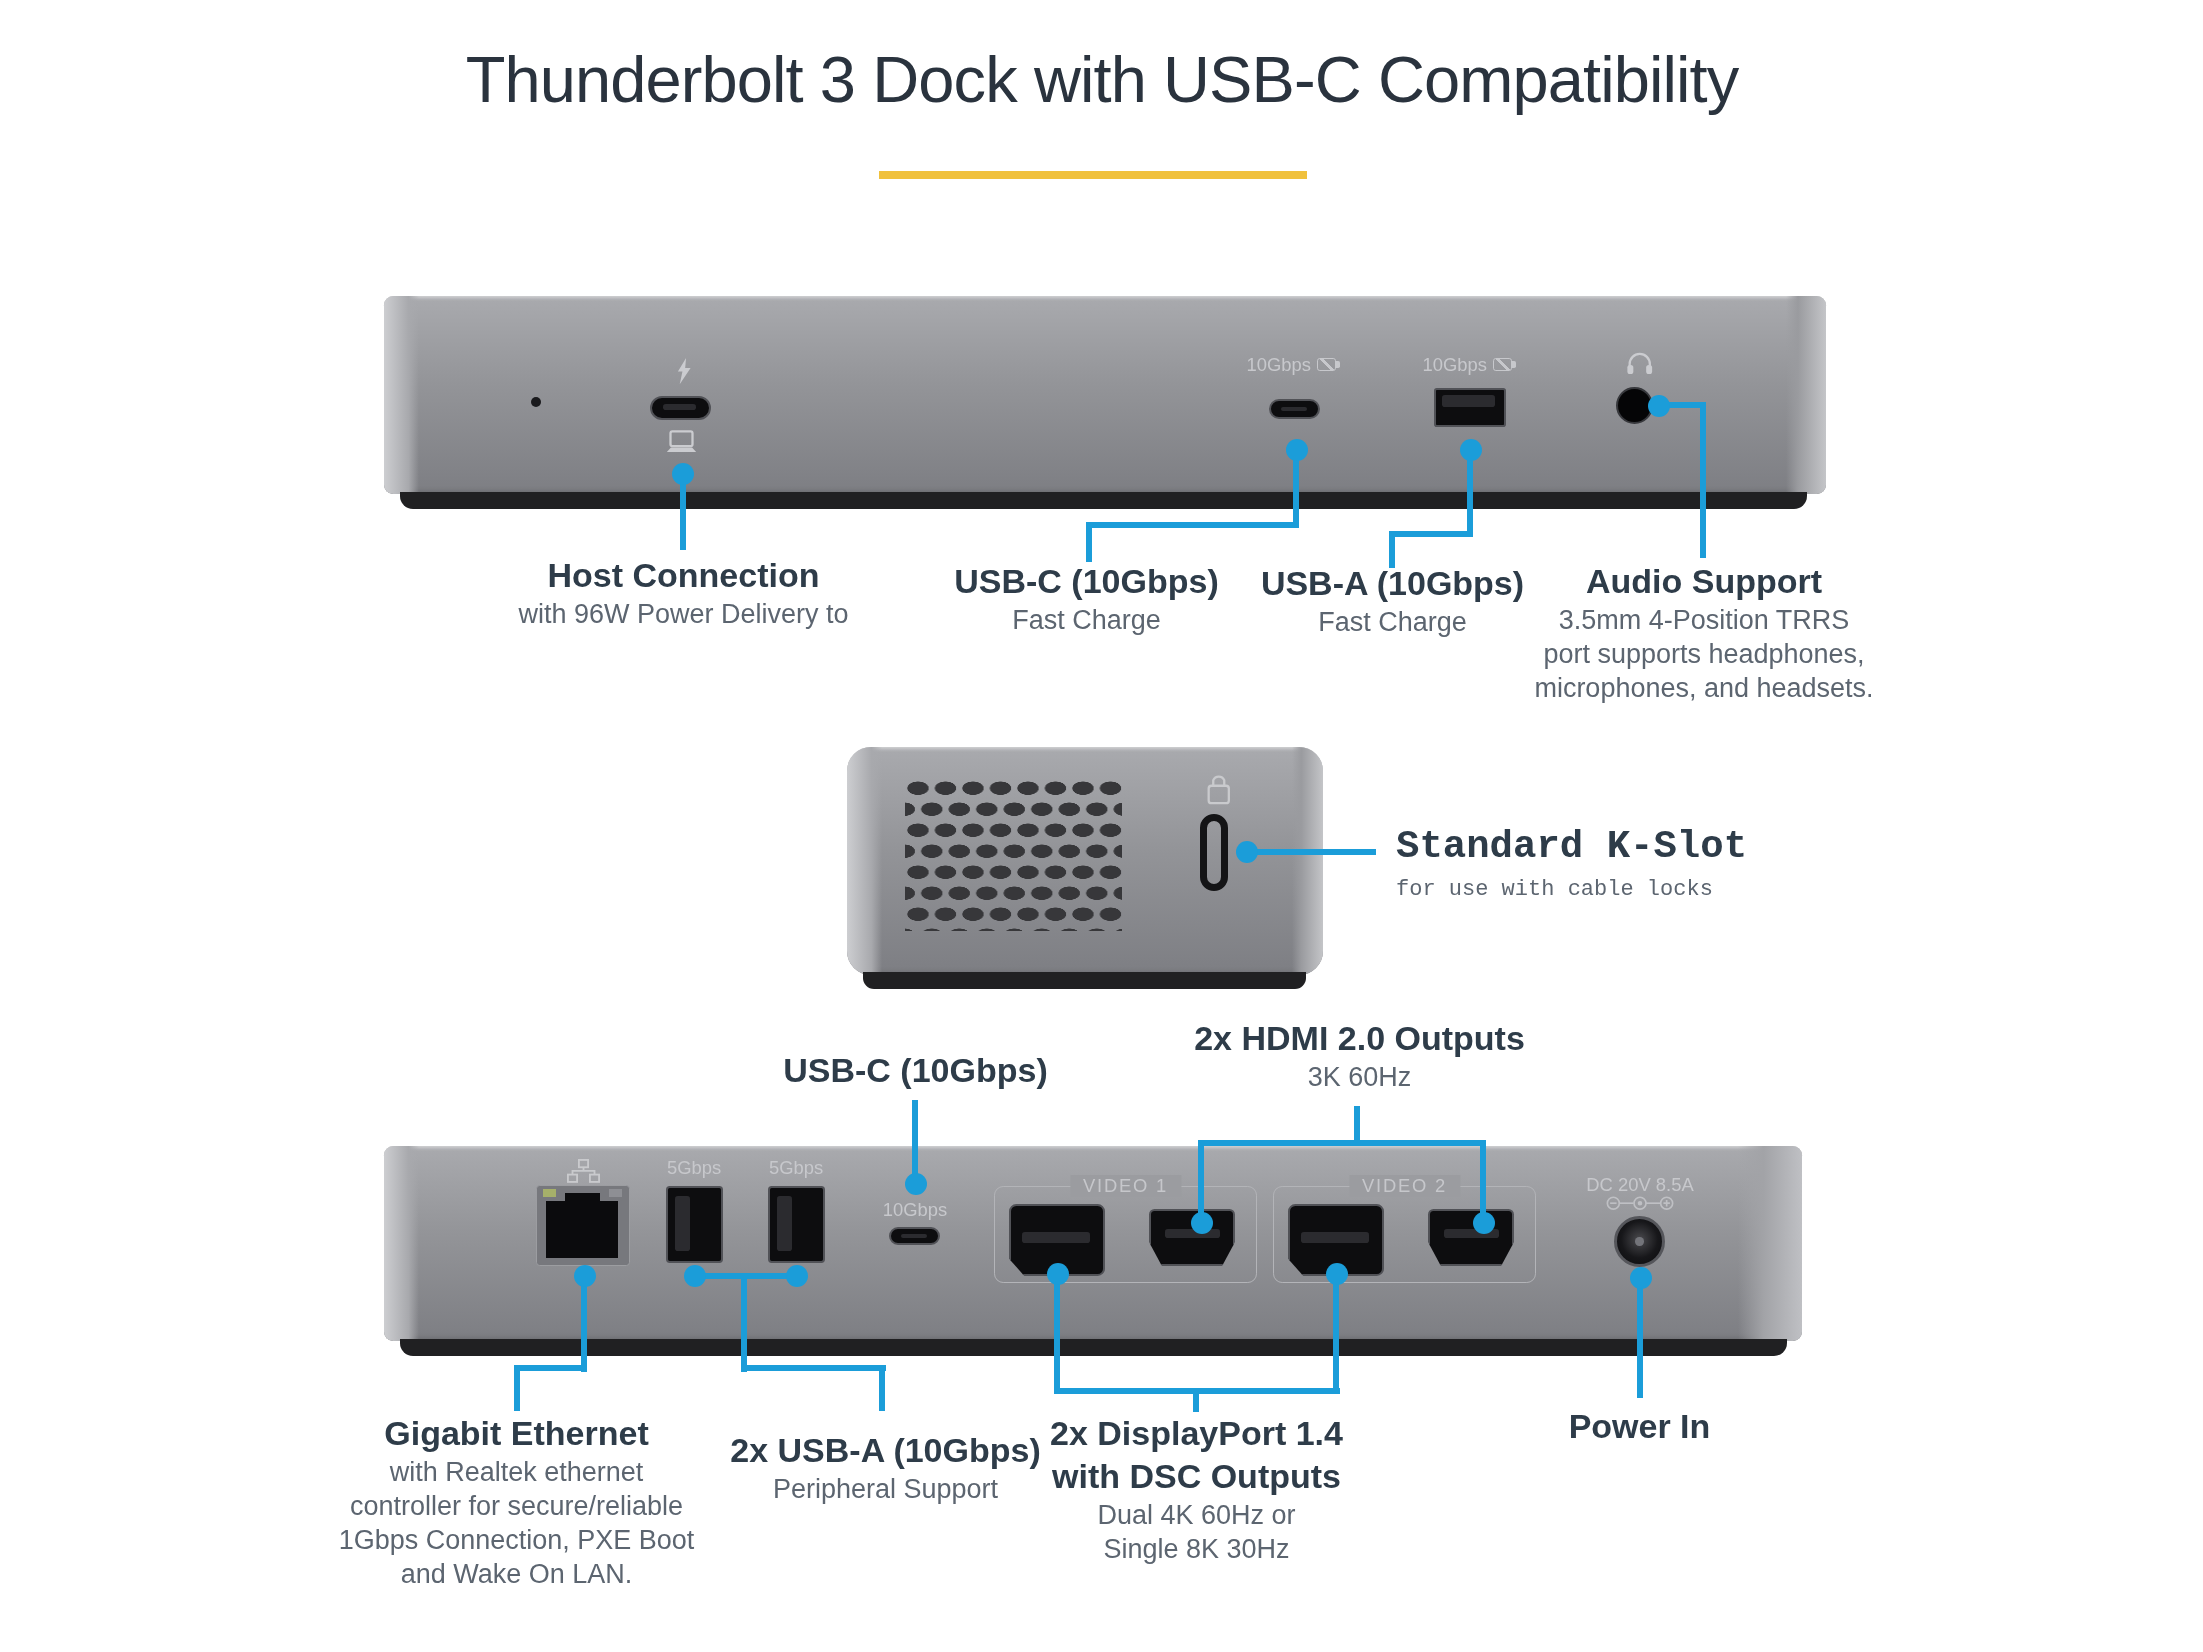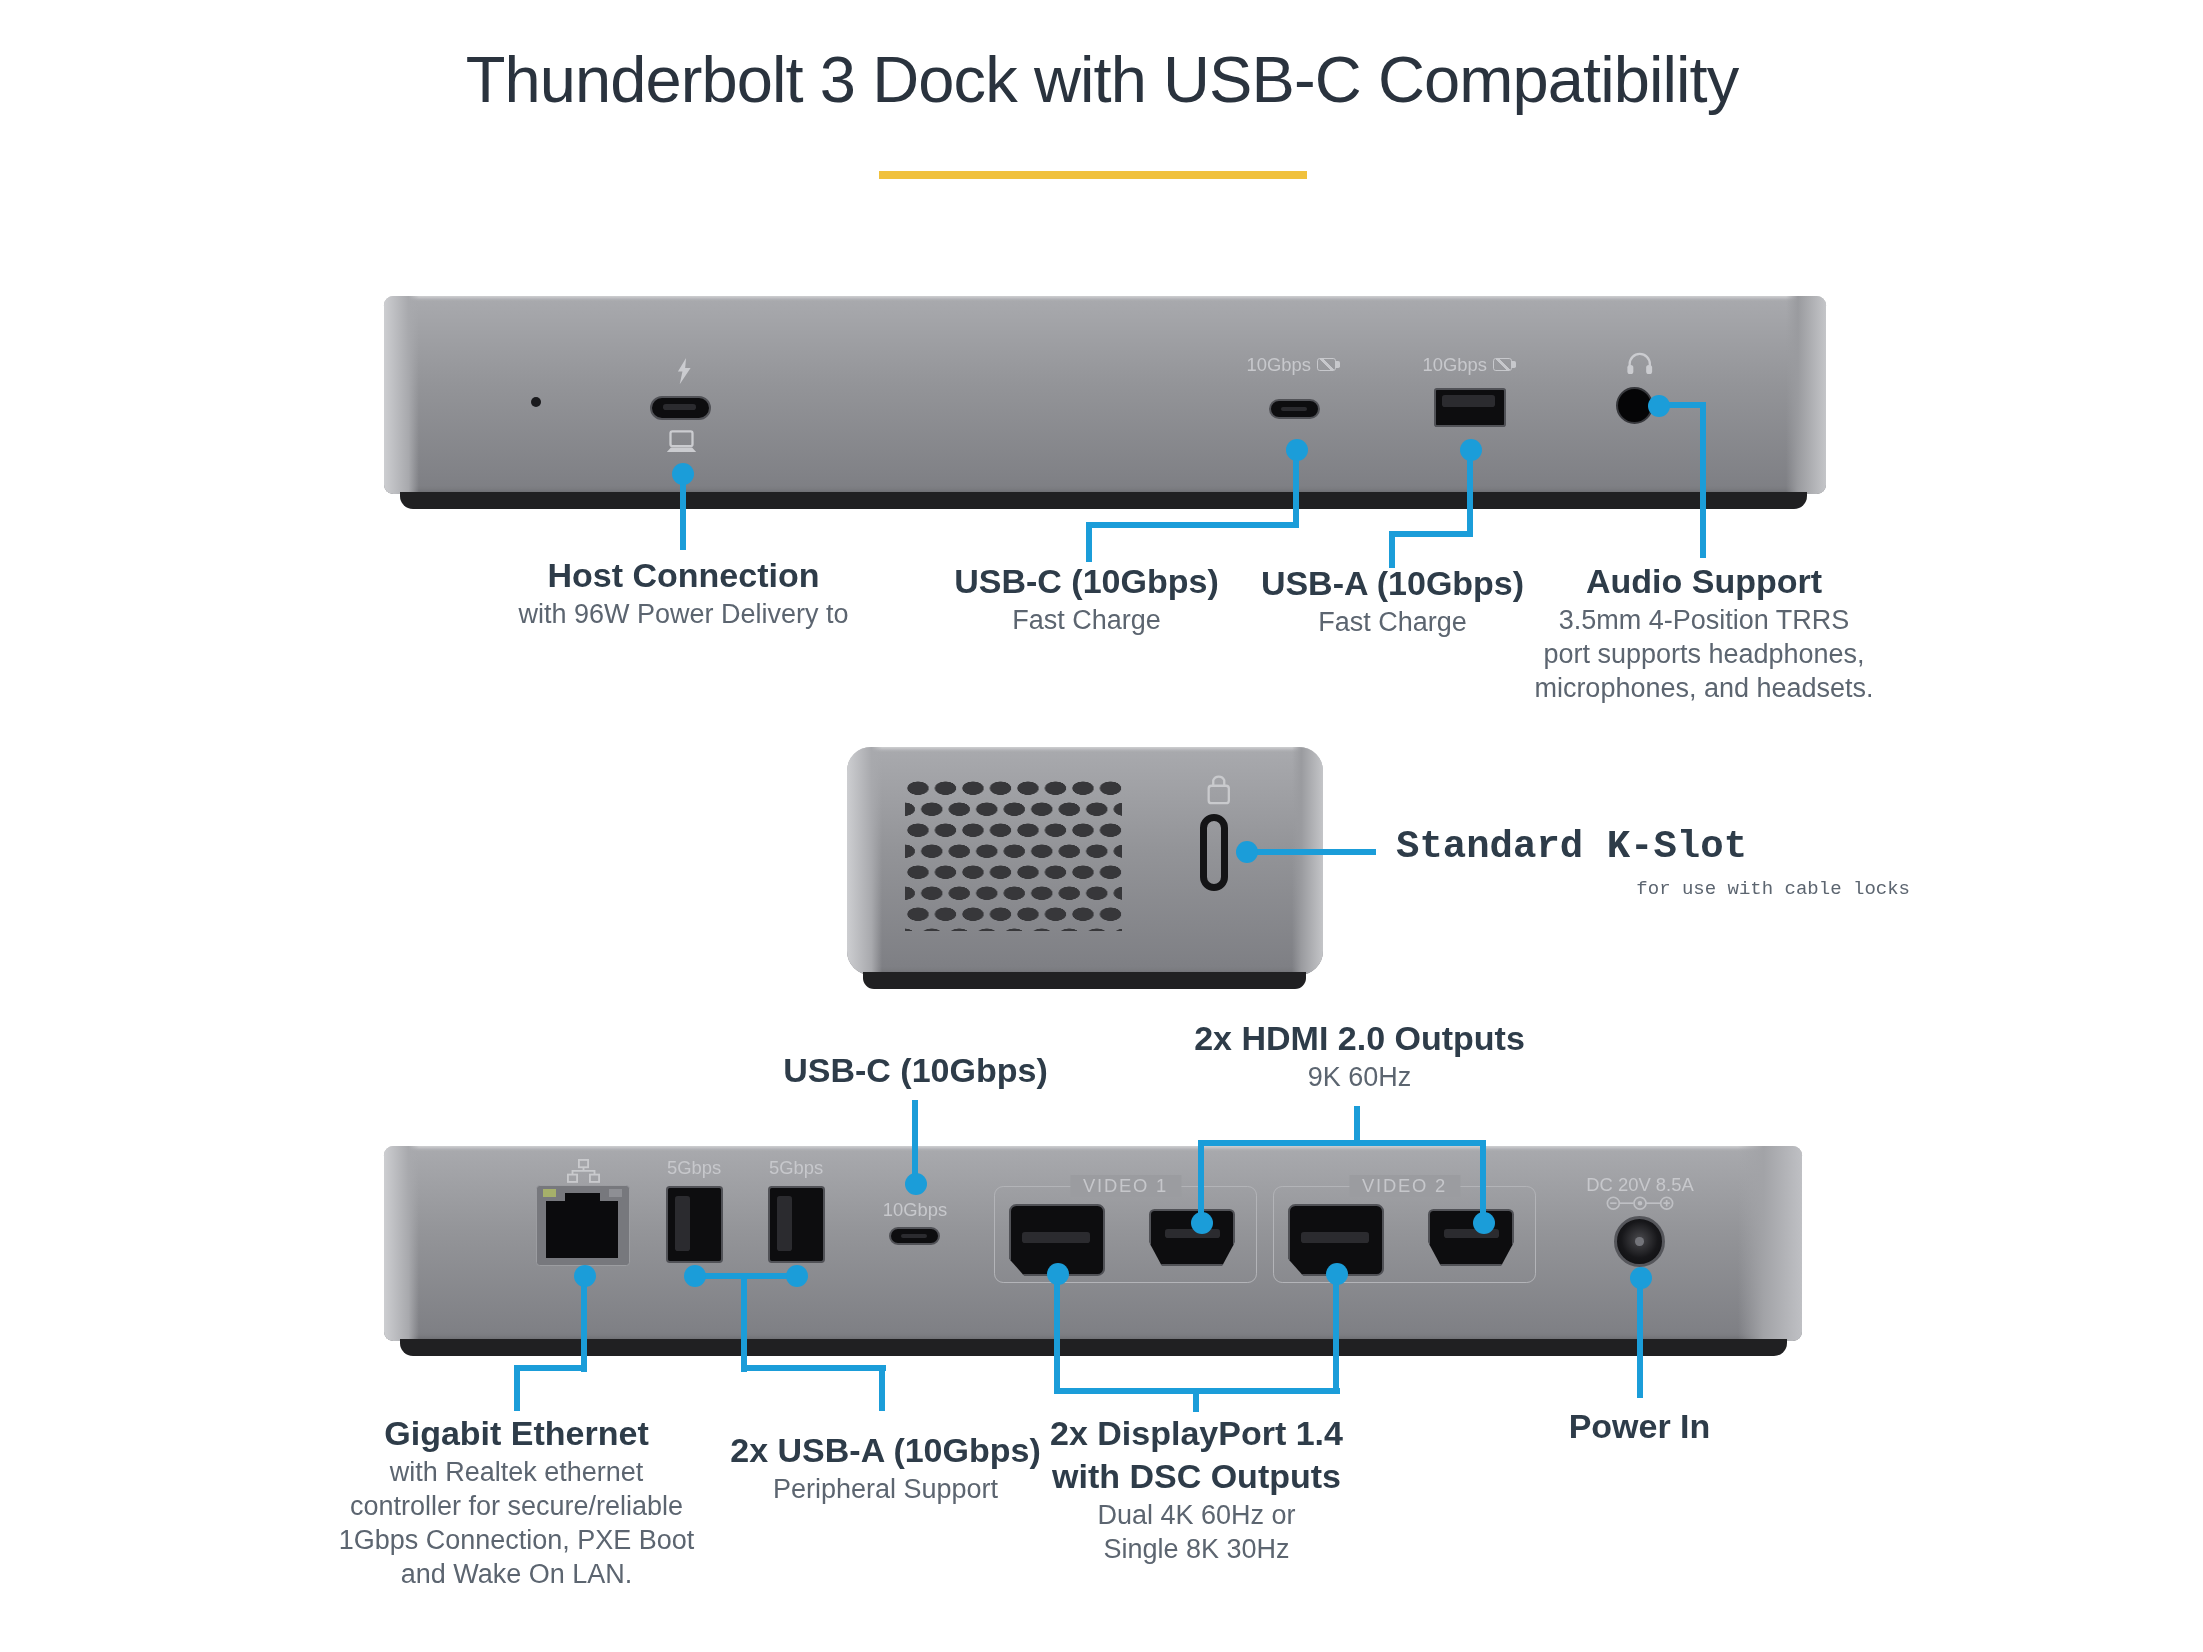--- a/index.html
+++ b/index.html
@@ -51,21 +51,21 @@
          border:7.3px solid #141416;box-sizing:border-box;}
 
   
   .dot{position:absolute;width:22px;height:22px;border-radius:50%;background:var(--blue);z-index:6;}
   .ln{position:absolute;background:var(--blue);z-index:5;}
   .co{position:absolute;text-align:center;z-index:7;}
   .co .h{font-size:34px;font-weight:bold;color:var(--head);line-height:43px;}
   .co .s{font-size:27px;color:var(--sub);line-height:34px;}
   .co-left{text-align:left;}
   .co-left .h{font-size:39px;line-height:48px;}
-  .co-left .s{font-size:19px;line-height:37px;text-align:right;}
+  .co-left .s{font-size:22px;line-height:37px;}
 
   .pinhole{position:absolute;width:10px;height:10px;border-radius:50%;background:#1a1a1d;}
   .jack{position:absolute;border-radius:50%;}
 </style>
 </head>
 <body>
 
 <div id="canvas">
 
   <div class="title">Thunderbolt 3 Dock with USB-C Compatibility</div>
@@ -179,21 +179,21 @@
   <div class="co co-left" style="left:1396px;top:823px;width:514px;font-family:Liberation Mono, monospace;">
     <div class="h">Standard K-Slot</div>
     <div class="s">for use with cable locks</div>
   </div>
 
   <div class="co" style="left:686px;top:1049px;width:459px;">
     <div class="h">USB-C (10Gbps)</div>
   </div>
   <div class="co" style="left:1130px;top:1017px;width:459px;">
     <div class="h">2x HDMI 2.0 Outputs</div>
-    <div class="s">9K 60Hz</div>
+    <div class="s">3K 60Hz</div>
   </div>
 
   <div class="dock" style="left:384px;top:1146px;width:1418px;height:195px;">
     <div class="bevel-l"></div>
     <div class="bevel-r-wide"></div>
   </div>
   <div class="base" style="left:400px;top:1339px;width:1387px;"></div>
 
   <span class="abs" style="left:567px;top:1159px;">
     <svg width="33" height="27.5" viewBox="0 0 36 30" stroke="#c9cacd" fill="none" stroke-width="2">

